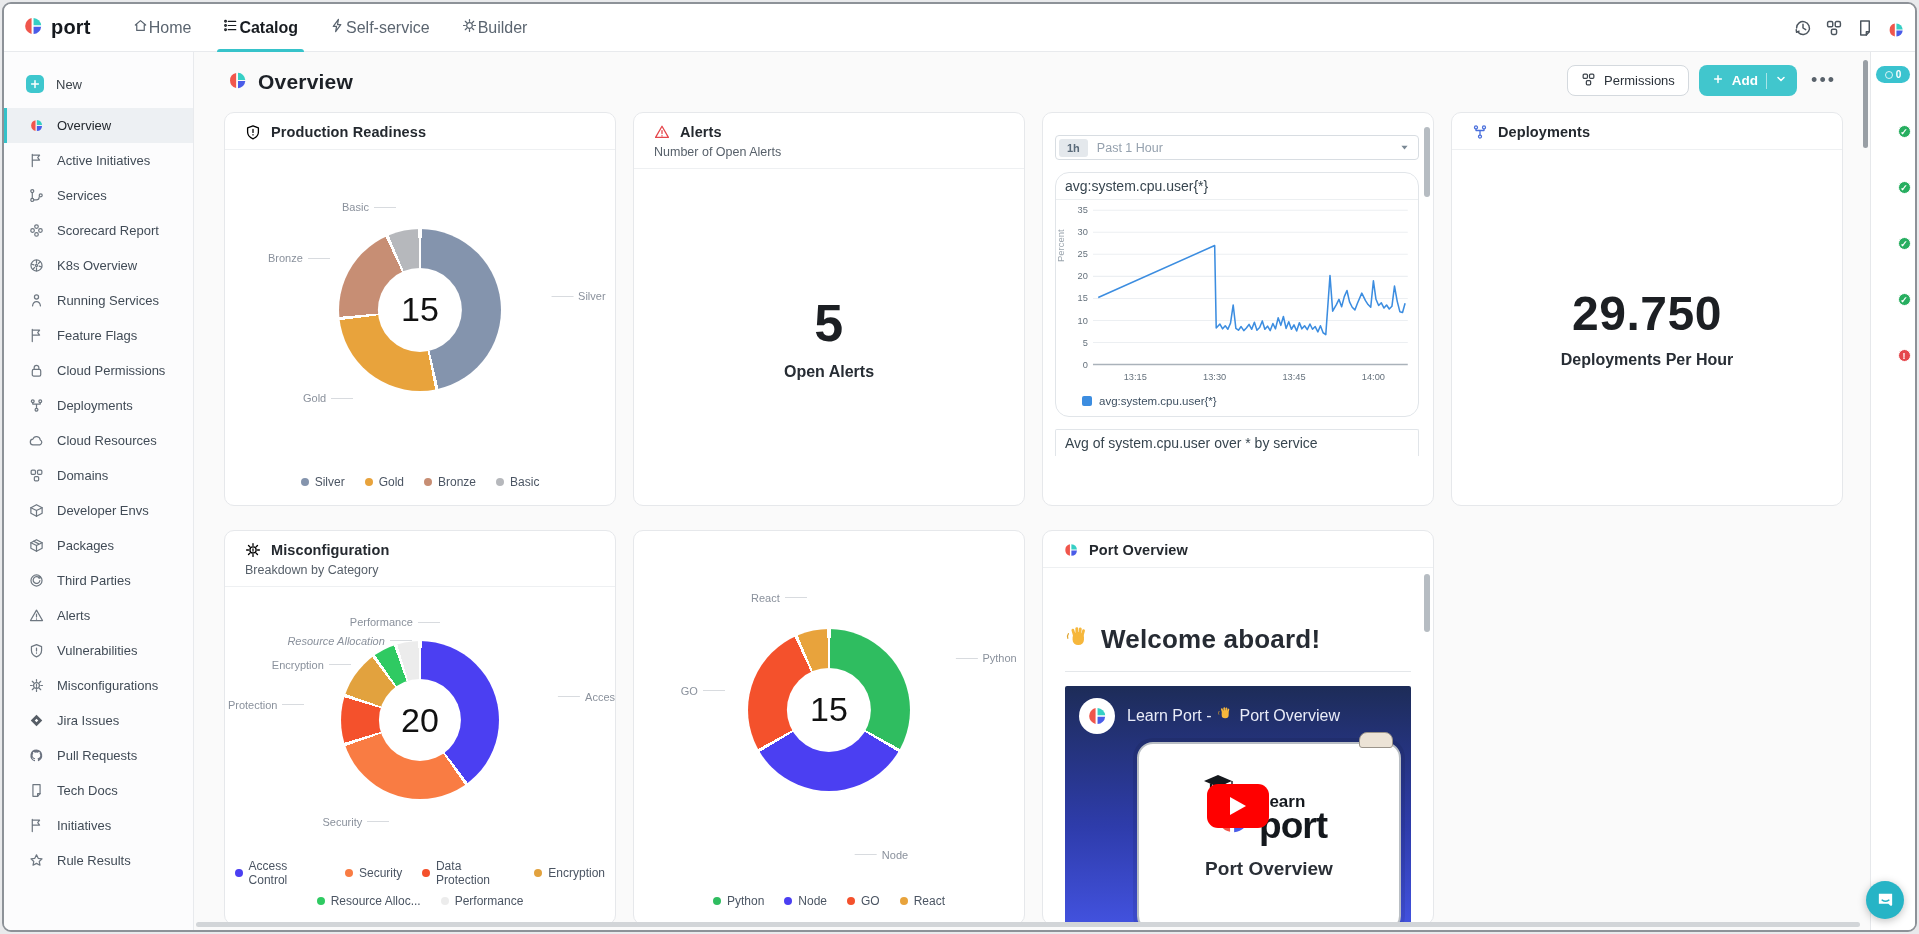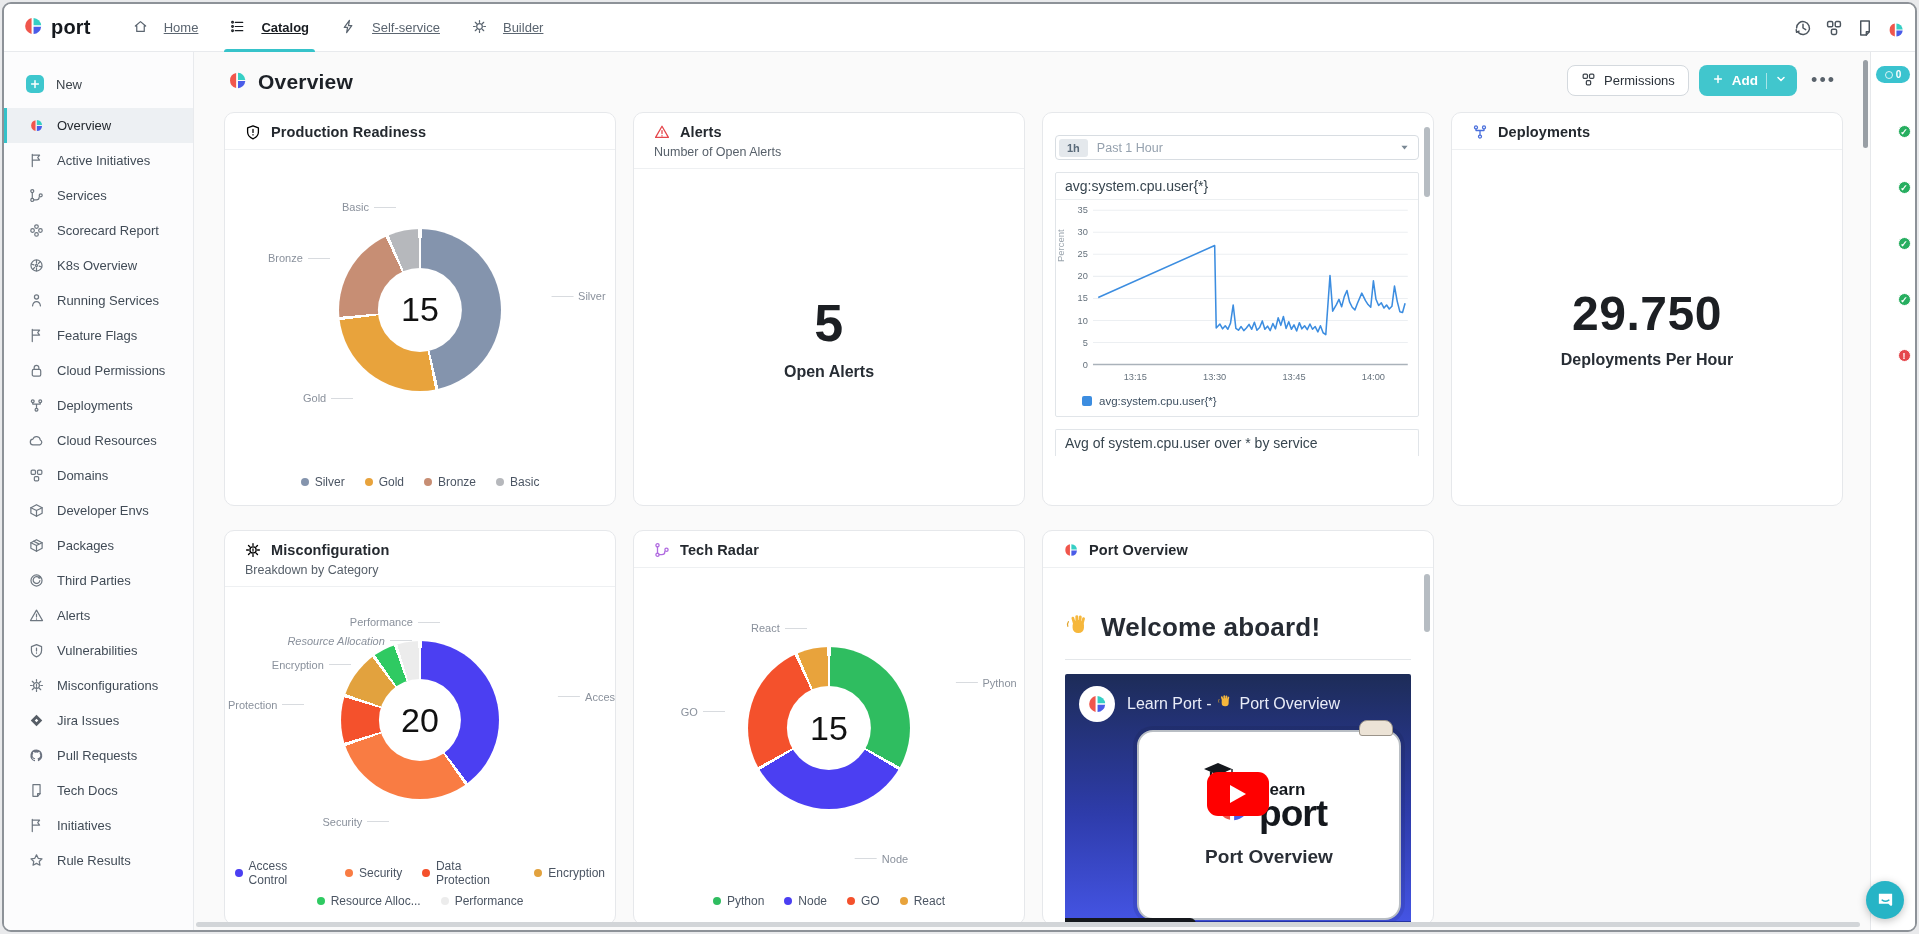--- a/index.html
+++ b/index.html
@@ -7,22 +7,22 @@
   .window { position:relative; width:1915px; height:930px; margin:2px; background:#fff;
             border:2px solid #8d9298; border-radius:9px; overflow:hidden; }
 
   
   .navbar { position:absolute; top:0; left:0; right:0; height:48px; background:#fff;
             border-bottom:1px solid #e8eaed; display:flex; align-items:center; z-index:20; }
   .brand { display:flex; align-items:center; gap:7px; padding:0 26px 0 18px; }
   .brand svg { width:22px; height:22px; }
   .brand-text { font-size:20px; font-weight:700; color:#15191e; letter-spacing:.2px; }
   .tabs { display:flex; height:48px; }
-  .tab { position:relative; display:flex; align-items:center; gap:16px; padding:0 16px;
-         font-size:13px; color:#5b6570; cursor:pointer;text-decoration:underline; }
+  .tab { position:relative; display:flex; align-items:center; gap:1px; padding:0 16px;
+         font-size:16px; color:#5b6570; cursor:pointer; }
   .tab svg { width:15px; height:15px; }
   .tab.active { color:#181c21; font-weight:700; }
   .tab.active::after { content:""; position:absolute; left:10px; right:10px; bottom:0;
          height:3px; background:#36c3ca; border-radius:3px 3px 0 0; }
   .nav-right { position:absolute; right:10px; top:0; height:48px; display:flex; align-items:center; gap:13px; }
   .searchbar { width:393px; height:33px; background:#f1f3f5; border-radius:8px; display:flex;
                align-items:center; padding:0 8px 0 12px; gap:8px; margin-right:6px; }
   .searchbar svg { width:14px; height:14px; color:#555e67; }
   .searchbar input { flex:1; border:none; outline:none; background:transparent; font-size:13px; color:#333;
                      font-family:"Liberation Sans", sans-serif; }
@@ -114,34 +114,34 @@
   .ddg-titlerow { display:flex; align-items:center; margin-top:6px; }
   .ddg-title { font-size:17px; color:#3c4d5d; font-weight:500; white-space:nowrap; overflow:hidden; }
   .ddg-title-gear { margin-left:6px; color:#9aa6b1; display:flex; }
   .ddg-share { margin-left:auto; display:flex; align-items:center; gap:6px; font-size:13px; color:#5d6c79; cursor:pointer; }
   .ddg-share svg, .ddg-title-gear svg { width:14px; height:14px; }
   .timebar { margin-top:12px; height:25px; border:1px solid #d8dde2; border-radius:4px; display:flex;
              align-items:center; padding:0 8px 0 3px; gap:9px; cursor:pointer; }
   .time-chip { background:#e4e8ec; border-radius:3px; font-size:11px; color:#5b6b7a; padding:3px 8px; font-weight:600; }
   .time-label { font-size:12.5px; color:#95a1ae; flex:1; }
   .timebar svg { width:11px; height:11px; color:#7a8894; }
-  .panel { margin-top:12px; border:1px solid #e1e5e9; border-radius:2px; background:#fff; }
+  .panel { margin-top:12px; border:1px solid #e1e5e9; border-radius:14px; background:#fff; }
   .panel-head { padding:5px 9px; font-size:14px; color:#37454f; border-bottom:1px solid #eceff1; }
   .chart-area { position:relative; padding:2px 2px 0; }
   .chart-area svg { display:block; width:100%; }
   .ylab { position:absolute; left:-1px; top:62px; transform:rotate(-90deg); transform-origin:left top;
           font-size:9.5px; color:#9aa4ad; }
   .line-legend { display:flex; align-items:center; gap:7px; padding:2px 10px 9px 26px; }
   .line-legend .sq { width:10px; height:10px; background:#3c8de0; border-radius:2px; }
   .line-legend span { font-size:11.5px; color:#3d4f60; }
   .mini-scroll { position:absolute; right:3px; width:6px; background:#b6bcc2; border-radius:3px; }
 
   
   .po-body { padding:0 22px; overflow:hidden; }
-  .po-heading { display:flex; align-items:center; gap:10px; margin-top:44px; }
+  .po-heading { display:flex; align-items:center; gap:10px; margin-top:56px; }
   .po-heading svg { width:26px; height:26px; }
   .po-heading h2 { font-size:26px; font-weight:800; color:#262b33; letter-spacing:.2px; }
   .po-divider { height:1px; background:#e4e7ea; margin-top:16px; }
   .video { position:relative; margin-top:14px; height:256px; border-radius:2px; overflow:hidden;
            background:linear-gradient(180deg,#1d2c58 0%, #2e3cab 55%, #4656e8 100%); }
   .video-top { display:flex; align-items:center; gap:12px; padding:12px 14px; }
   .video-logo { width:36px; height:36px; background:#fff; border-radius:50%; display:flex; align-items:center; justify-content:center; }
   .video-logo svg { width:22px; height:22px; }
   .video-title { color:#e9ecf8; font-size:16px; display:flex; align-items:center; gap:6px; }
   .video-title svg { width:16px; height:16px; }
@@ -753,33 +753,20 @@
                 <span class="legend-item">
                   <span class="legend-dot" style="background:#ececec"></span>
                   <span>Performance</span>
                 </span>
               </div>
             </div>
         </div>
       </div>
 
       <div class="card">
-        <div class="card-head">
-          <div class="trow">
-            <span class="cicon" style="color:#b06ae0">
-                <svg viewBox="0 0 16 16" fill="none" stroke="currentColor" stroke-width="1.3" stroke-linecap="round" stroke-linejoin="round">
-                  <circle cx="3.5" cy="3.3" r="1.6"></circle>
-                  <circle cx="3.5" cy="12.7" r="1.6"></circle>
-                  <circle cx="12.5" cy="7.8" r="1.6"></circle>
-                  <path d="M3.5 4.9v6.2M5.1 12.7h2.7c2 0 3-1.1 3-2.6v-.7"></path>
-                </svg>
-              </span>
-            <span class="card-title">Tech Radar</span>
-          </div>
-        </div>
         <div class="card-body">
           <div class="donut-wrap">
               <div class="donut-ring" style="height: 162px; width: 162px; background: conic-gradient(rgb(255, 255, 255) 0deg, rgb(255, 255, 255) 1.2deg, rgb(47, 189, 96) 1.2deg, rgb(47, 189, 96) 118.8deg, rgb(255, 255, 255) 118.8deg, rgb(255, 255, 255) 120deg, rgb(255, 255, 255) 120deg, rgb(255, 255, 255) 121.2deg, rgb(75, 63, 242) 121.2deg, rgb(75, 63, 242) 238.8deg, rgb(255, 255, 255) 238.8deg, rgb(255, 255, 255) 240deg, rgb(255, 255, 255) 240deg, rgb(255, 255, 255) 241.2deg, rgb(244, 81, 44) 241.2deg, rgb(244, 81, 44) 334.8deg, rgb(255, 255, 255) 334.8deg, rgb(255, 255, 255) 336deg, rgb(255, 255, 255) 336deg, rgb(255, 255, 255) 337.2deg, rgb(232, 163, 60) 337.2deg, rgb(232, 163, 60) 358.8deg, rgb(255, 255, 255) 358.8deg, rgb(255, 255, 255) 360deg);">
                 <div class="donut-hole">
                   <span class="donut-center">15</span>
                 </div>
               </div>
               <span class="callout" style="left: 30%; top: 17%;">
                 <span>React</span>
                 <span class="cline"></span>

